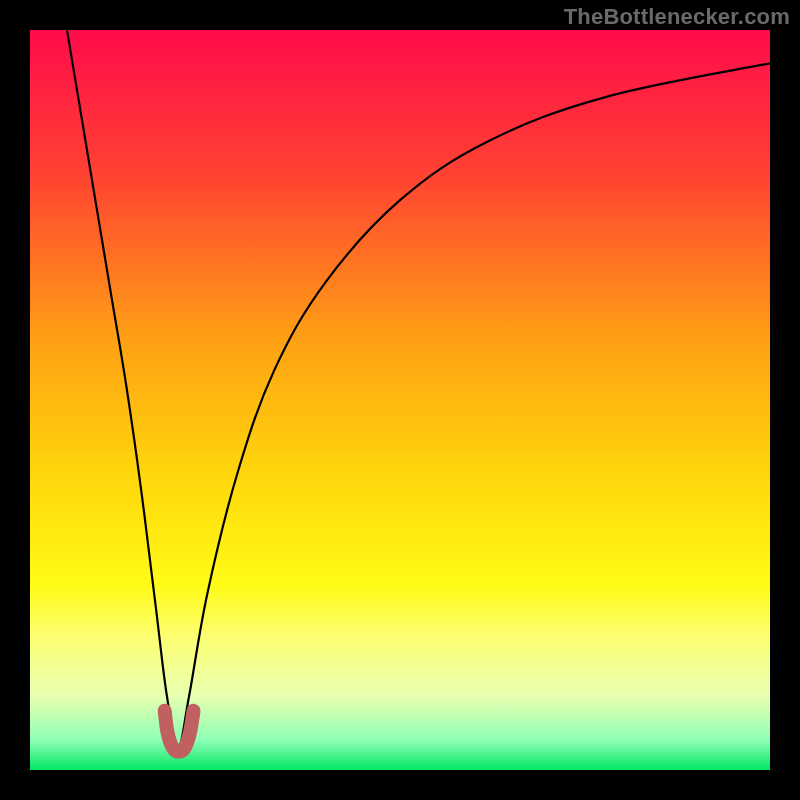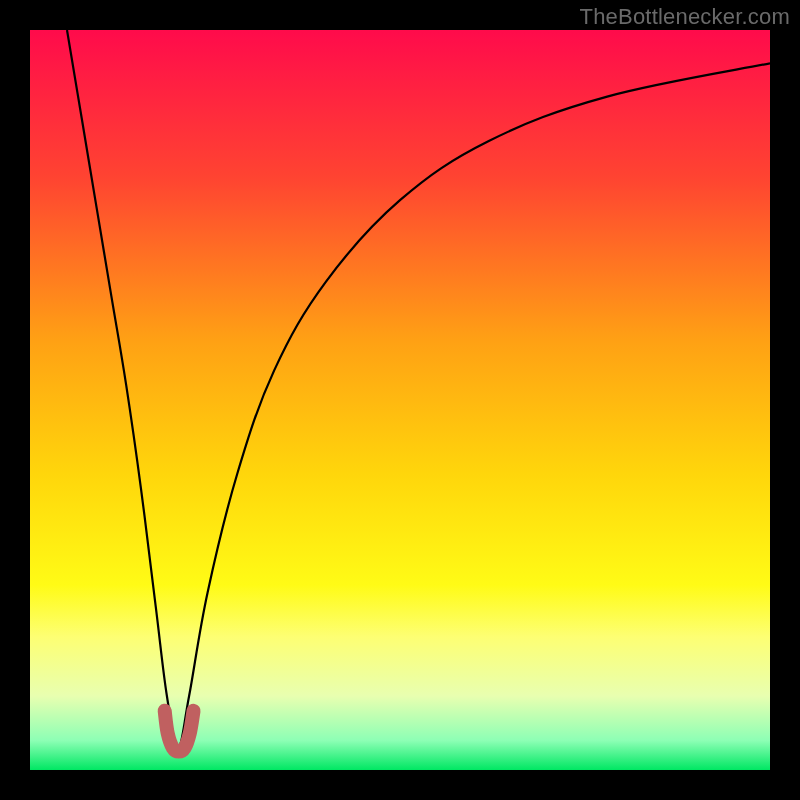--- a/index.html
+++ b/index.html
@@ -24,21 +24,21 @@
     width: 740px;
     height: 740px;
   }
   .attribution {
     position: absolute;
     top: 4px;
     right: 10px;
     color: #6a6a6a;
     font-size: 22px;
     letter-spacing: 0.2px;
-    font-weight: 400;
+    font-weight: 700;
   }
   svg { display: block; }
 </style>
 </head>
 <body>
 
 <div class="frame">
 
   <div class="attribution">TheBottlenecker.com</div>
 

